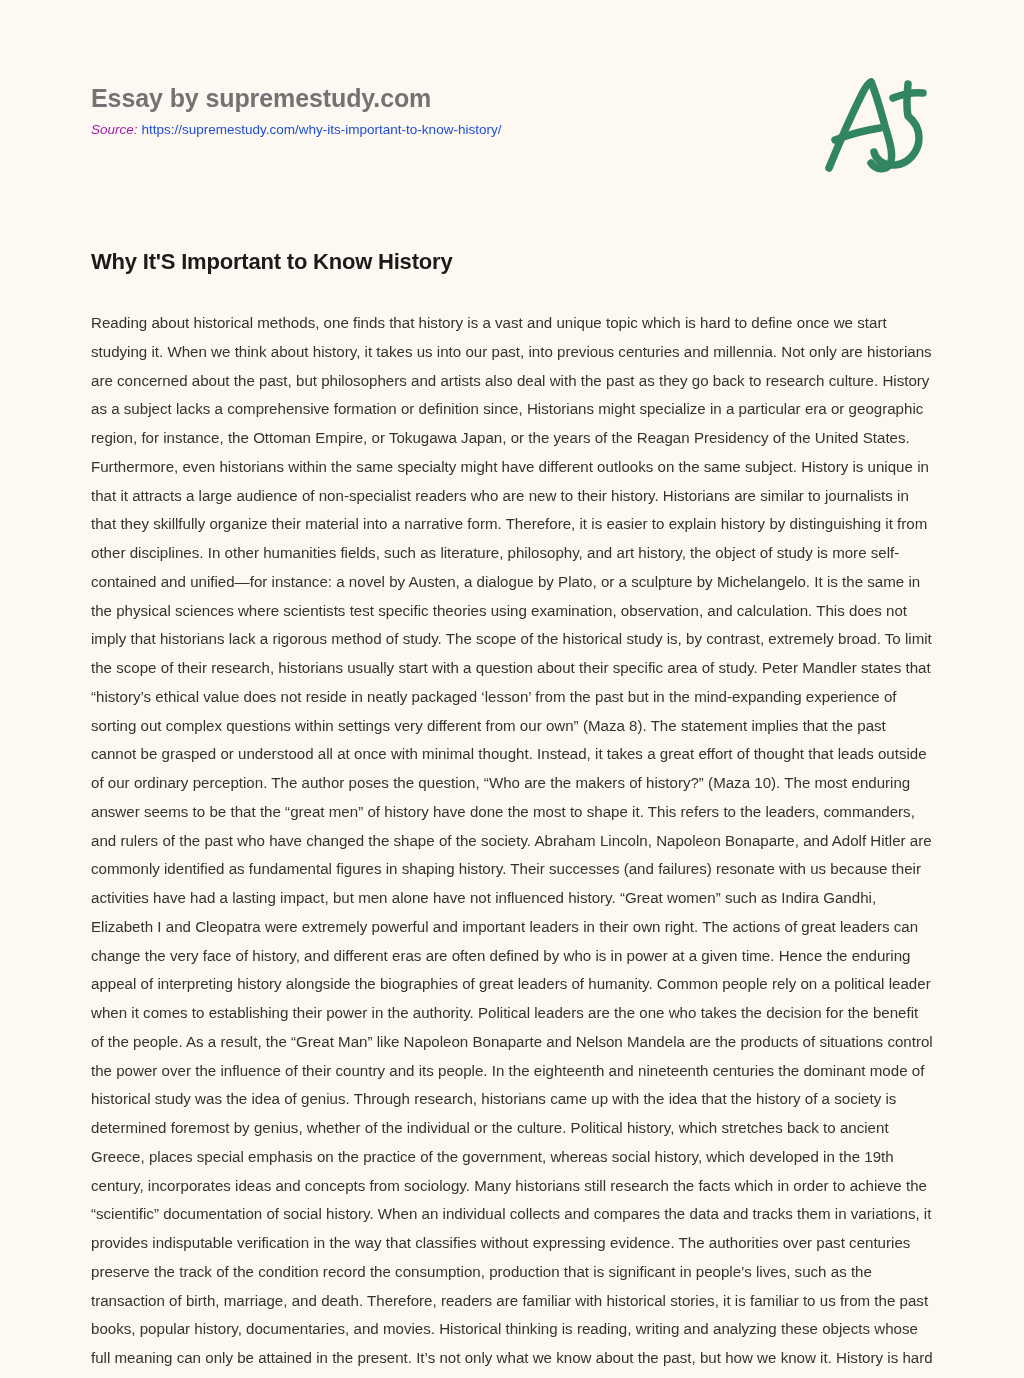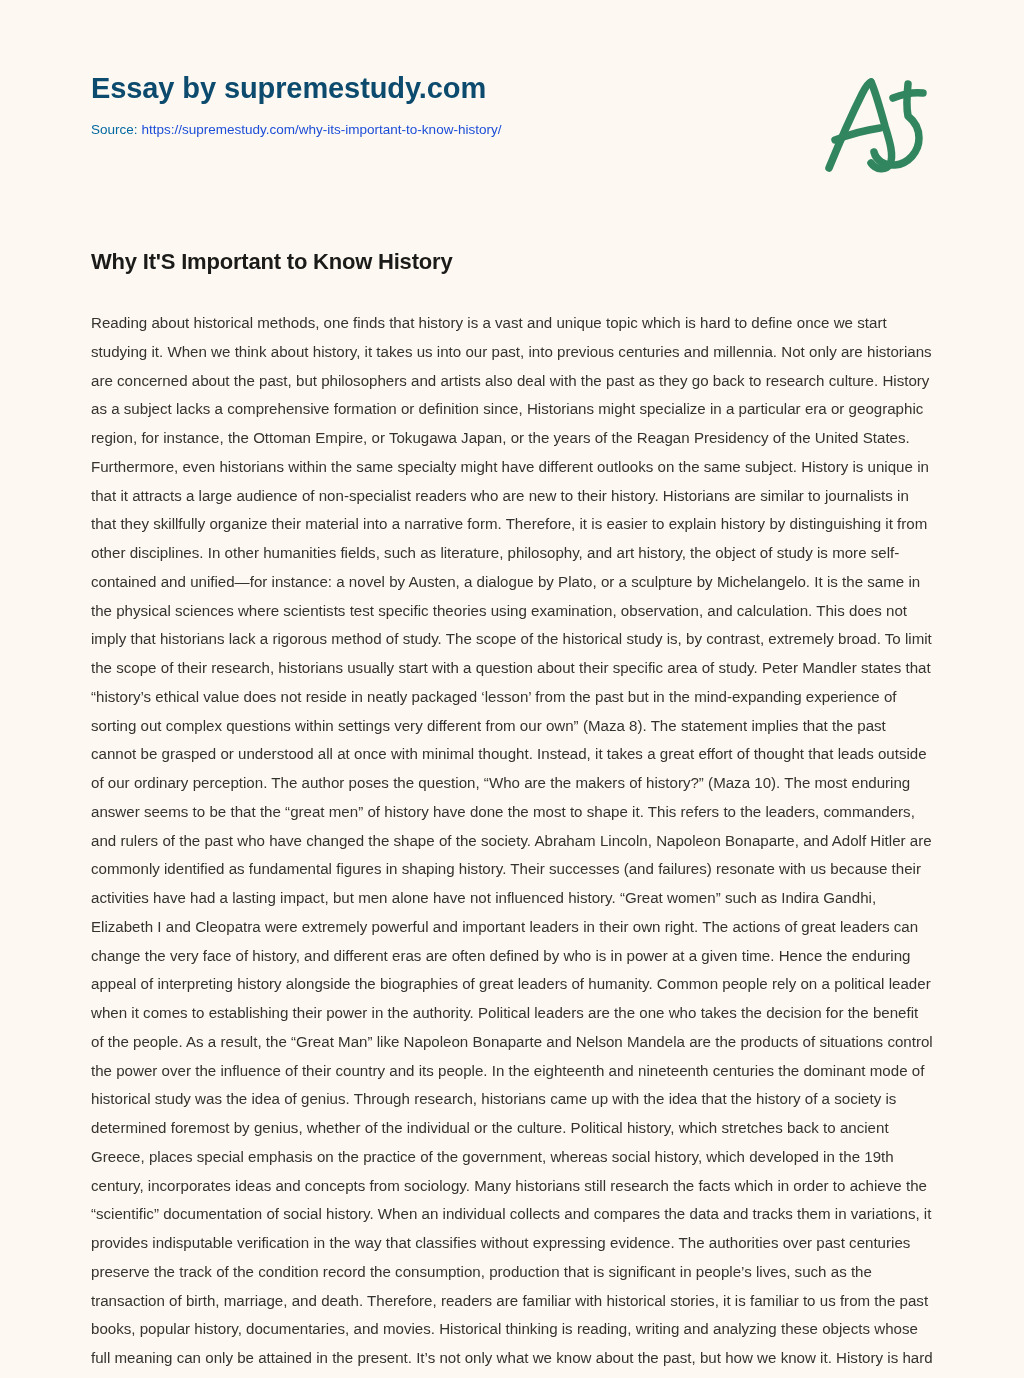--- a/index.html
+++ b/index.html
@@ -28,39 +28,40 @@
     position: absolute;
     left: 0;
     top: 0;
     width: 1024px;
     height: 200px;
   }
 
   .brand-title {
     position: absolute;
     left: 91px;
-    top: 72px;
-    font-size: 29px;
+    top: 84px;
+    font-size: 25px;
     font-weight: bold;
-    color: #0c4a6e;
+    color: #737373;
     letter-spacing: -0.1px;
     white-space: nowrap;
   }
 
   .source-line {
     position: absolute;
     left: 91px;
     top: 122px;
     font-size: 13.5px;
     color: #6f6f6b;
     white-space: nowrap;
   }
 
   .source-label {
-    color: #0369a1;
+    color: #a21caf;
+    font-style: italic;
   }
 
   .source-url {
     color: #1d4ed8;
     text-decoration: none;
     margin-left: 4px;
   }
 
   
   .logo {

